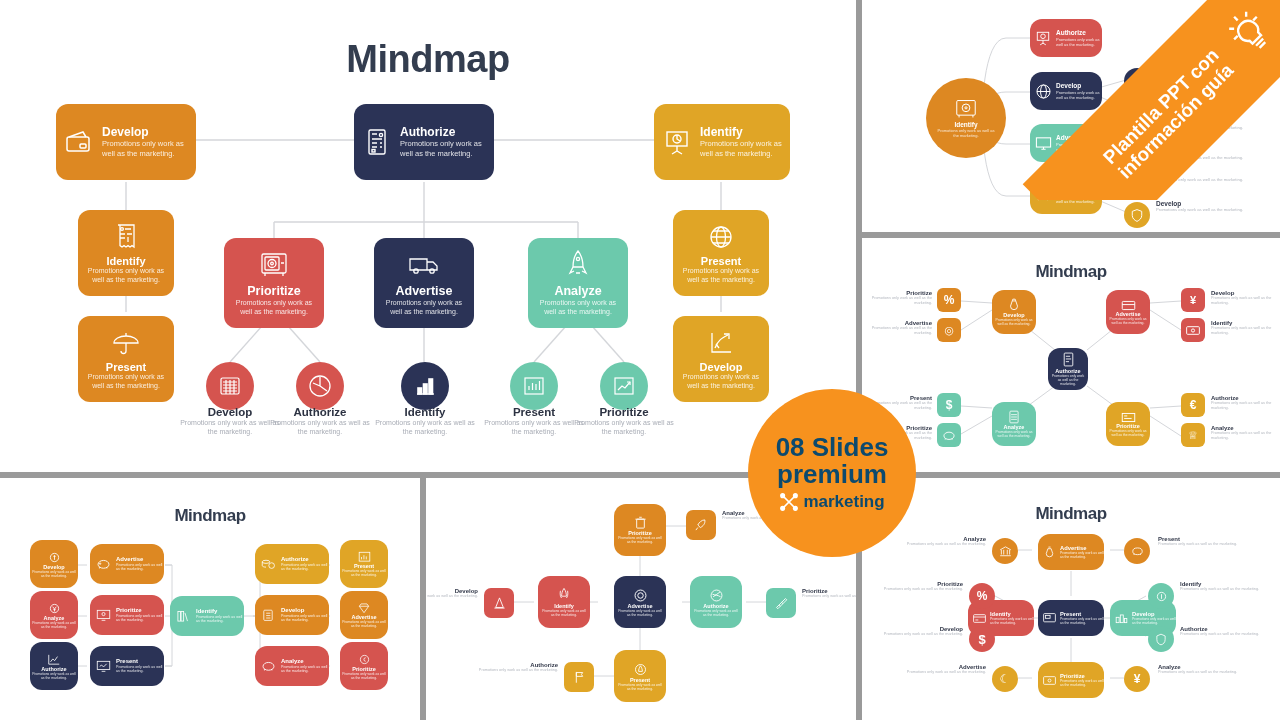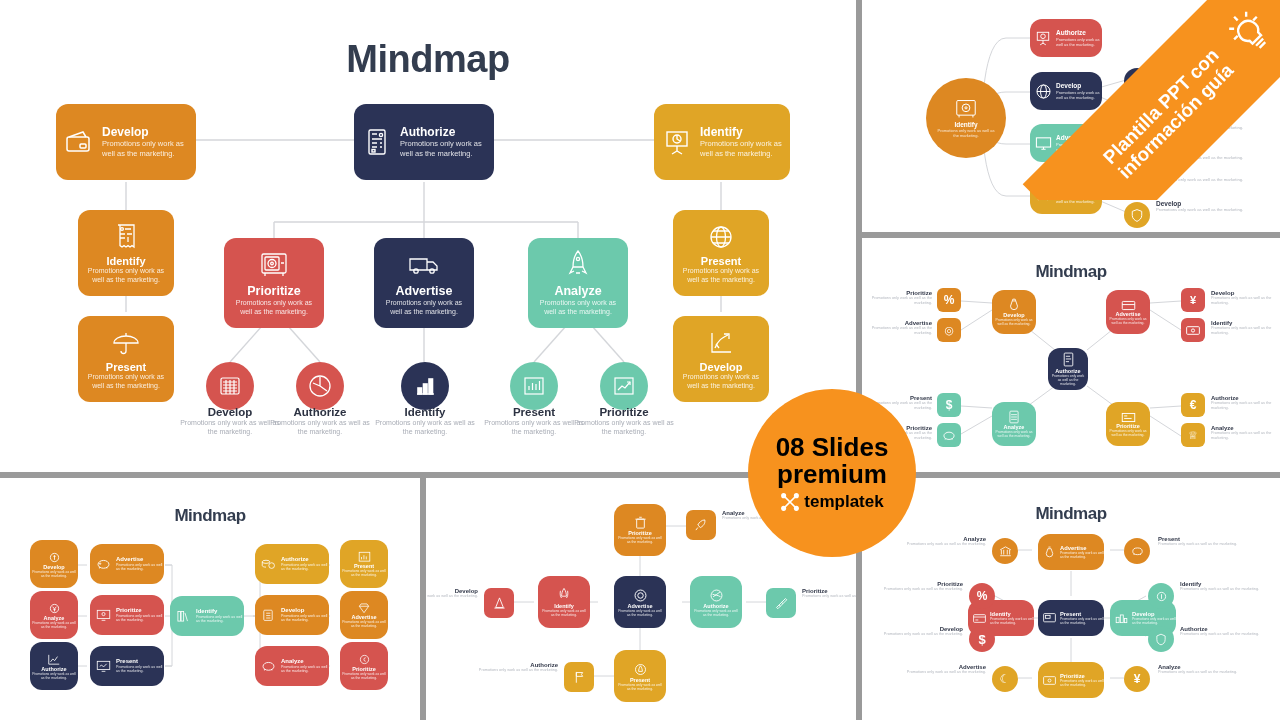--- a/index.html
+++ b/index.html
@@ -71,21 +71,21 @@
   #ribbon-clip {
     position:absolute; right:0; top:0; width:270px; height:200px; overflow:hidden; z-index:40;
   }
   #ribbon-text { color:#fff; font-weight:bold; font-size:19px; line-height:1.12; text-align:center; white-space:nowrap; }
 
   
   #badge {
     position:absolute; left:748px; top:389px; width:168px; height:168px;
     border-radius:50%; background:#f7921e; z-index:45;
     display:flex; flex-direction:column; align-items:center; justify-content:center;
-    color:#000000;
+    color:#0c4a6e;
   }
   #badge .b1 { font-size:26px; font-weight:bold; line-height:1.02; }
   #badge .b2 { font-size:26px; font-weight:bold; line-height:1.02; margin-bottom:4px;}
   #badge .b3 { font-size:17px; font-weight:bold; display:flex; align-items:center; gap:4px; }
 </style>
 </head>
 <body>
 
 <div id="stage">
 
@@ -1020,17 +1020,17 @@
     <div class="b1">08 Slides</div>
     <div class="b2">premium</div>
     <div class="b3">
       <svg width="20" height="20" viewBox="0 0 22 22" fill="none" stroke="#fff" stroke-width="1.6">
         <path d="M4 4l14 14M18 4L4 18"></path>
         <circle cx="4" cy="4" r="2" fill="#fff"></circle>
           <circle cx="18" cy="4" r="2" fill="#fff"></circle>
         <circle cx="4" cy="18" r="2" fill="#fff"></circle>
           <circle cx="18" cy="18" r="2" fill="#fff"></circle>
       </svg>
-      <span>templatek</span>
+      <span>marketing</span>
     </div>
   </div>
 
 </div>
 
 </body></html>

